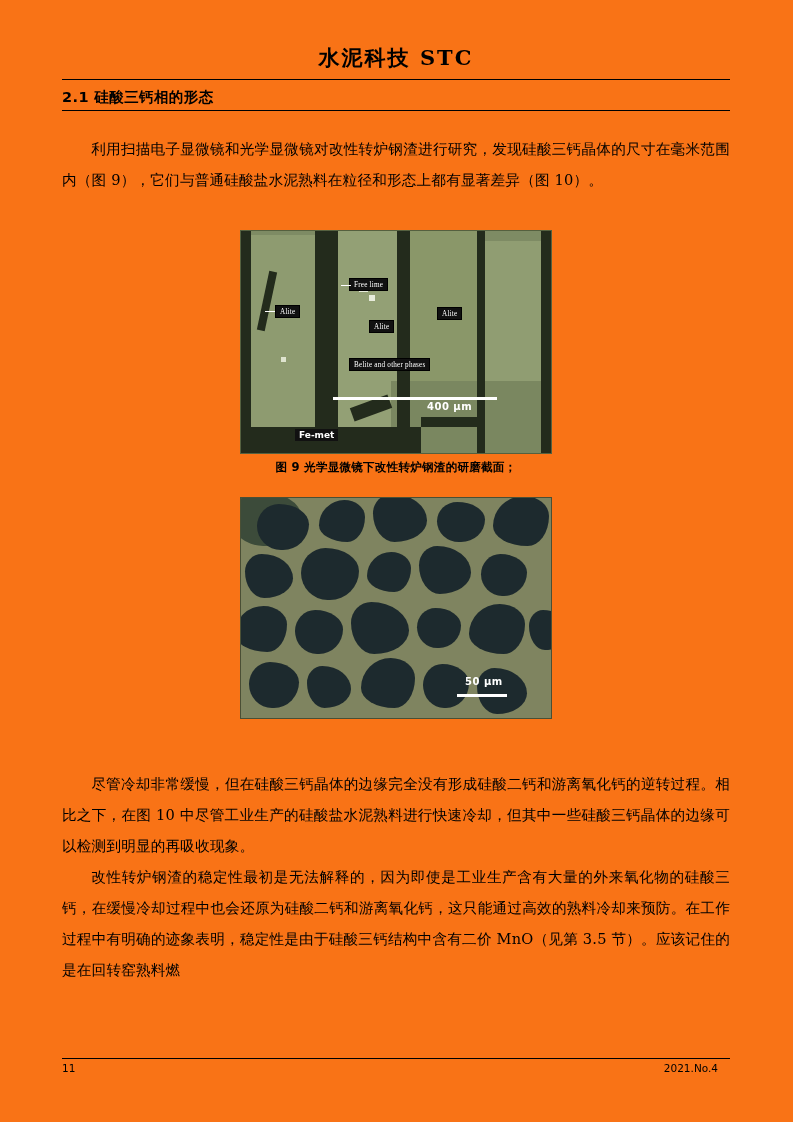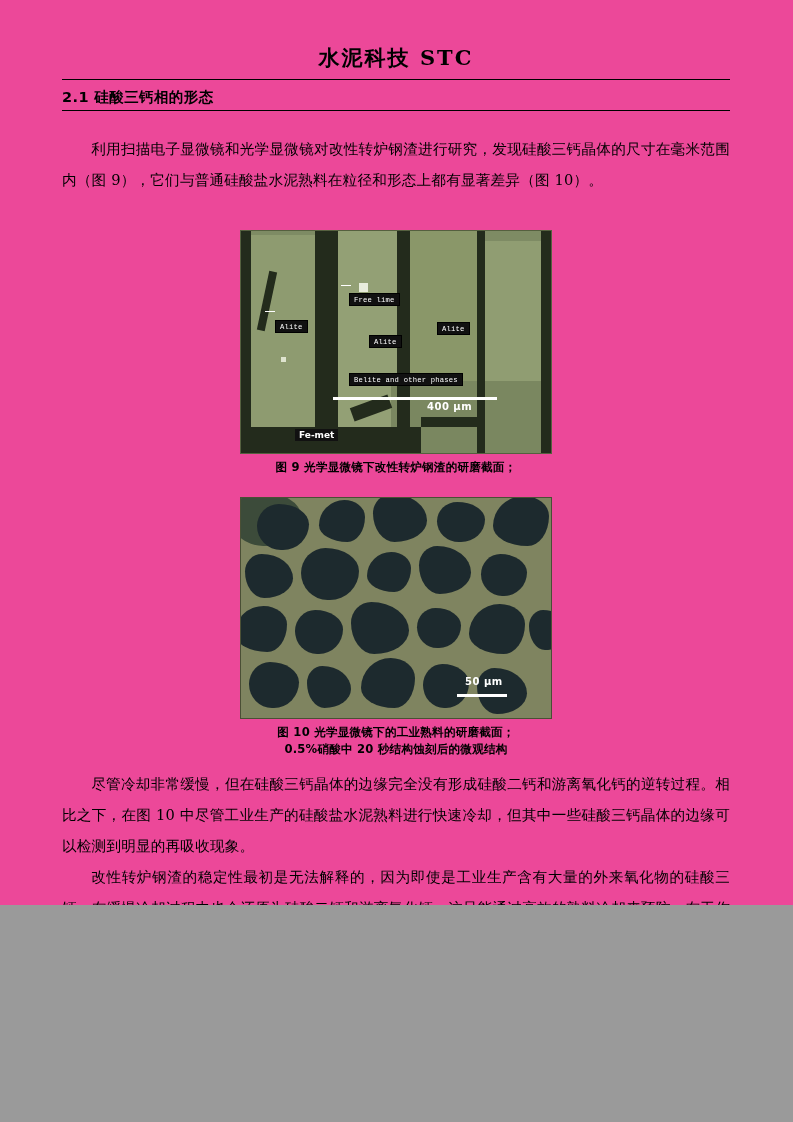--- a/index.html
+++ b/index.html
@@ -3,22 +3,22 @@
 <meta charset="utf-8">
 <style>
   html, body {
     margin: 0;
     padding: 0;
     background: #9a9a9a;
   }
   .page {
     position: relative;
     width: 793px;
-    height: 905px;
-    background: #ec4899;
+    height: 1122px;
+    background: #f97316;
     margin: 0 auto;
     overflow: hidden;
     font-family: "Liberation Serif", serif;
     color: #000;
     box-sizing: border-box;
   }
   .content {
     position: absolute;
     left: 62px;
     top: 0;
@@ -114,27 +114,26 @@
     background: #8c9a6e;
   }
   .m1-dark {
     position: absolute;
     background: #232b1c;
   }
   .lbl {
     position: absolute;
     background: #111;
     color: #fff;
-    font-family: Liberation Mono, monospace;
+    font-family: Liberation Serif, serif;
     font-size: 7.2px;
     padding: 1.5px 4px;
     white-space: nowrap;
     border: 0.5px solid #000;
     letter-spacing: 0.2px;
-    margin-top: 15px;
   }
   .scalebar {
     position: absolute;
     background: #fff;
     height: 3px;
   }
   .scaletext {
     position: absolute;
     color: #fff;
     font-family: "DejaVu Sans", sans-serif;
@@ -289,24 +288,20 @@
 
         <div class="m2-blob" style="left:8px;top:164px;width:50px;height:46px;"></div>
         <div class="m2-blob v3" style="left:66px;top:168px;width:44px;height:42px;"></div>
         <div class="m2-blob v2" style="left:120px;top:160px;width:54px;height:50px;"></div>
         <div class="m2-blob" style="left:182px;top:166px;width:46px;height:44px;"></div>
         <div class="m2-blob v3" style="left:236px;top:170px;width:50px;height:46px;"></div>
 
         <div class="scalebar" style="left:216px;top:196px;width:50px;"></div>
         <div class="scaletext" style="left:224px;top:178px;">50 µm</div>
       </div>
-      <div class="fig-caption">
-        <div>图 10  光学显微镜下的工业熟料的研磨截面；</div>
-        <div>0.5%硝酸中 20 秒结构蚀刻后的微观结构</div>
-      </div>
     </div>
 
     <div class="body-bottom">
       <p class="para" style="margin:0;">尽管冷却非常缓慢，但在硅酸三钙晶体的边缘完全没有形成硅酸二钙和游离氧化钙的逆转过程。相比之下，在图 10 中尽管工业生产的硅酸盐水泥熟料进行快速冷却，但其中一些硅酸三钙晶体的边缘可以检测到明显的再吸收现象。</p>
       <p class="para" style="margin:0;">改性转炉钢渣的稳定性最初是无法解释的，因为即使是工业生产含有大量的外来氧化物的硅酸三钙，在缓慢冷却过程中也会还原为硅酸二钙和游离氧化钙，这只能通过高效的熟料冷却来预防。在工作过程中有明确的迹象表明，稳定性是由于硅酸三钙结构中含有二价 MnO（见第 3.5 节）。应该记住的是在回转窑熟料燃</p>
     </div>
 
     <div class="footer-rule"></div>
     <div class="footer">
       <span class="footer-page">11</span>

